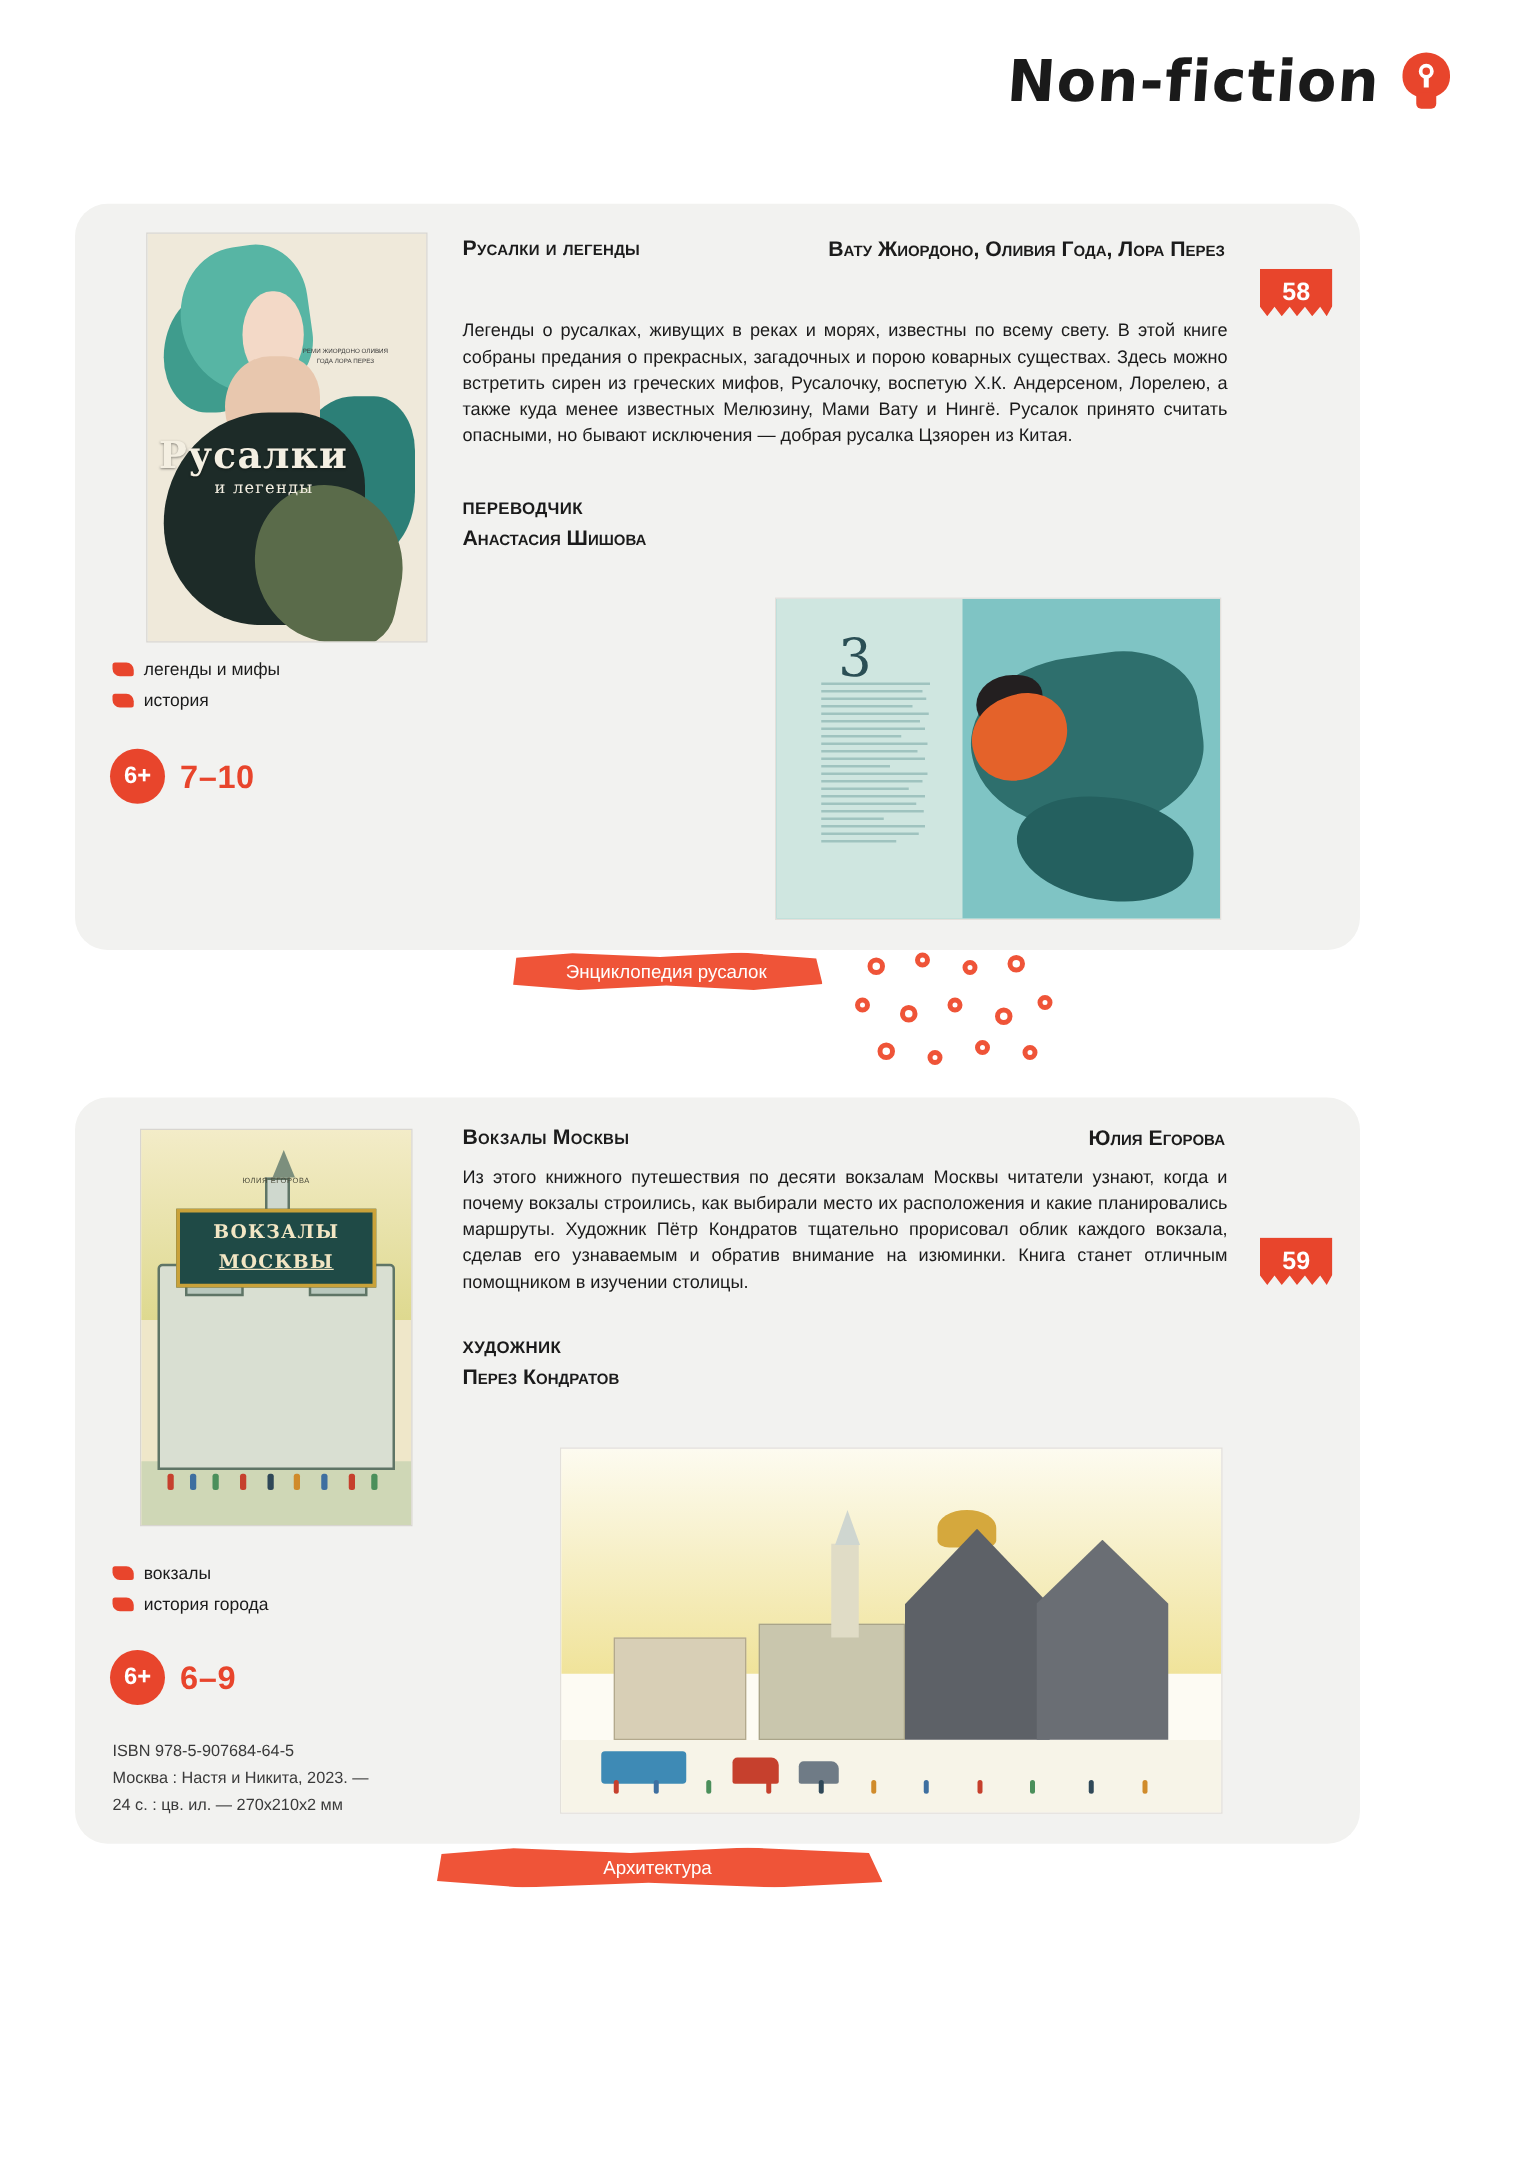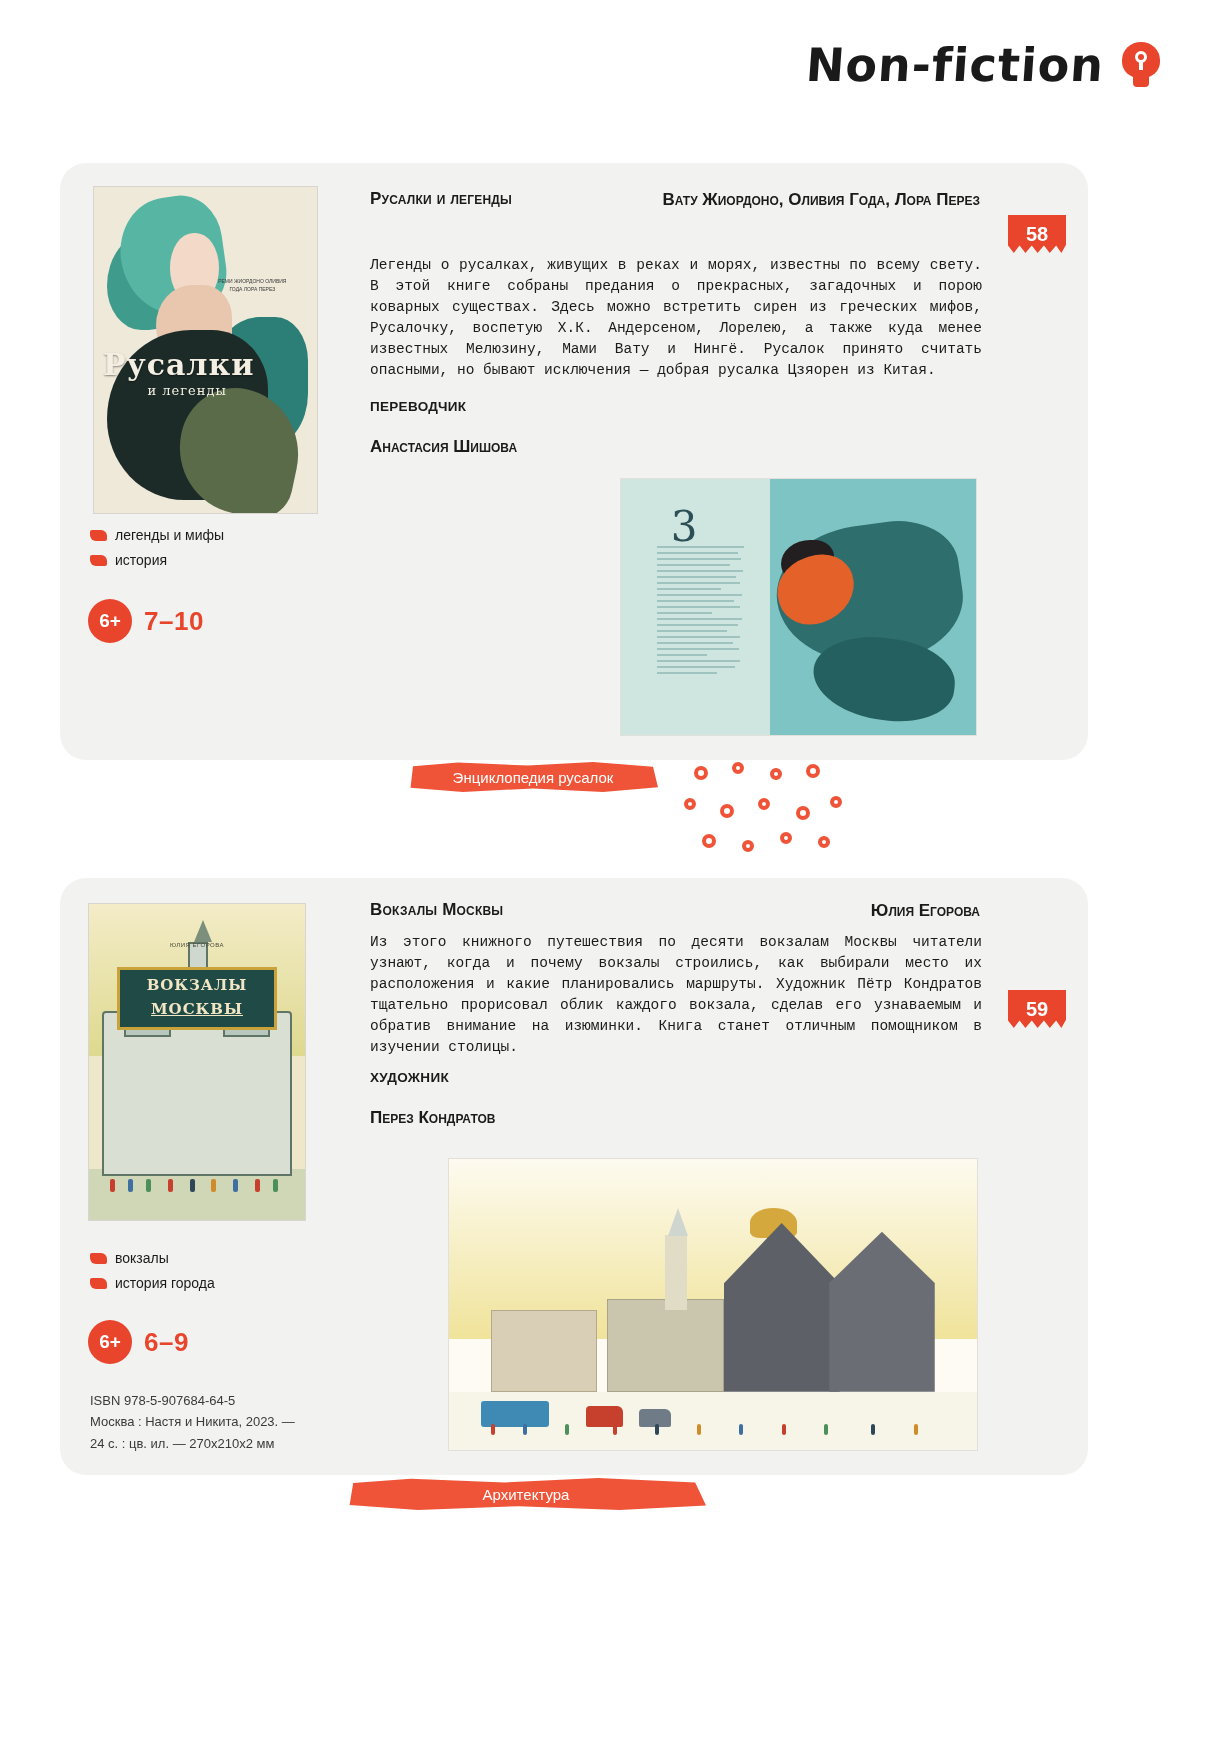--- a/index.html
+++ b/index.html
@@ -71,20 +71,21 @@
     background: #f2f2f0;
     border-radius: 26px;
   }
   .entry-1 { left: 60px; top: 163px; width: 1028px; height: 597px; }
   .entry-2 { left: 60px; top: 878px; width: 1028px; height: 597px; }
 
   .cover {
     position: absolute;
     border: 1px solid #d8d5d0;
     overflow: hidden;
+    margin-left: 24px;
   }
   .cover-1 { left: 33px; top: 23px; width: 225px; height: 328px; }
   .cover-2 { left: 28px; top: 25px; width: 218px; height: 318px; }
 
   
   .c1-bg { position: absolute; inset: 0; background: #efe9da; }
   .c1-hair {
     position: absolute; left: 12%; top: 3%;
     width: 46%; height: 36%;
     background: #57b5a4;
@@ -246,37 +247,35 @@
     text-align: right;
     line-height: 1.35;
     font-variant: small-caps;
   }
   .annotation {
     position: absolute;
     font-size: 14.5px;
     line-height: 1.45;
     color: #1b1b1b;
     text-align: justify;
-    font-family: Liberation Mono, monospace;
   }
   .role-label {
     position: absolute;
     font-weight: 700;
     font-size: 13.5px;
     color: #1b1b1b;
     letter-spacing: .3px;
     text-transform: uppercase;
   }
   .role-name {
     position: absolute;
     font-weight: 700;
     font-size: 17px;
     color: #1b1b1b;
     font-variant: small-caps;
-    margin-top: 16px;
   }
 
   
   .tags { position: absolute; }
   .tag-row {
     display: flex;
     align-items: center;
     gap: 8px;
     margin-bottom: 9px;
   }

